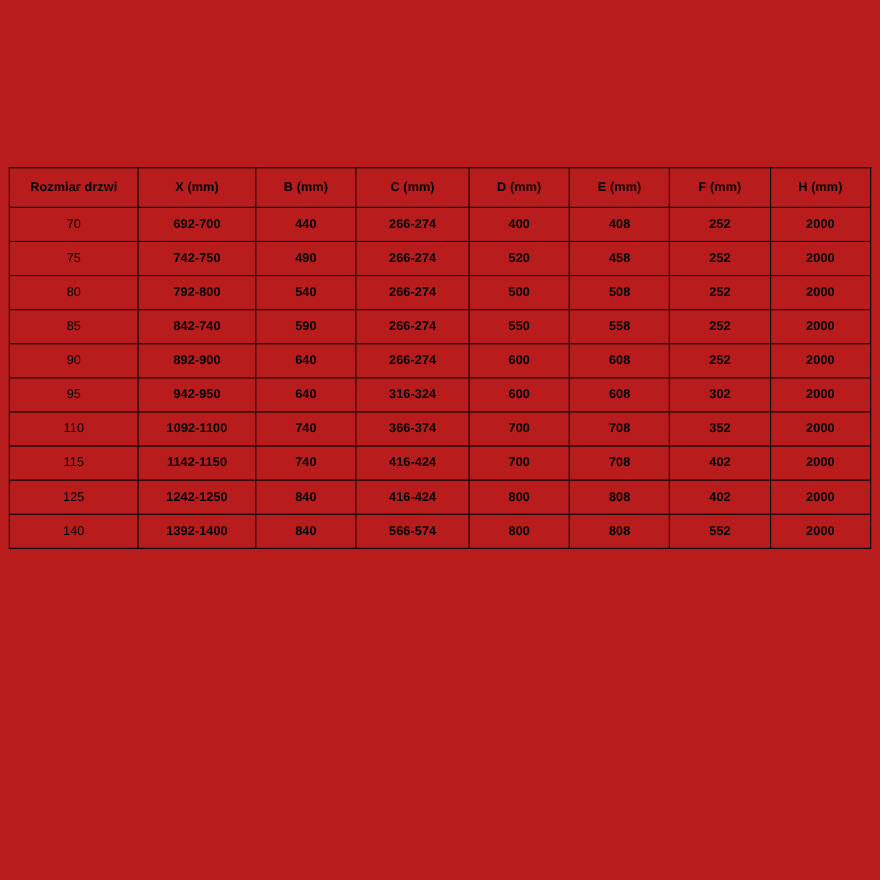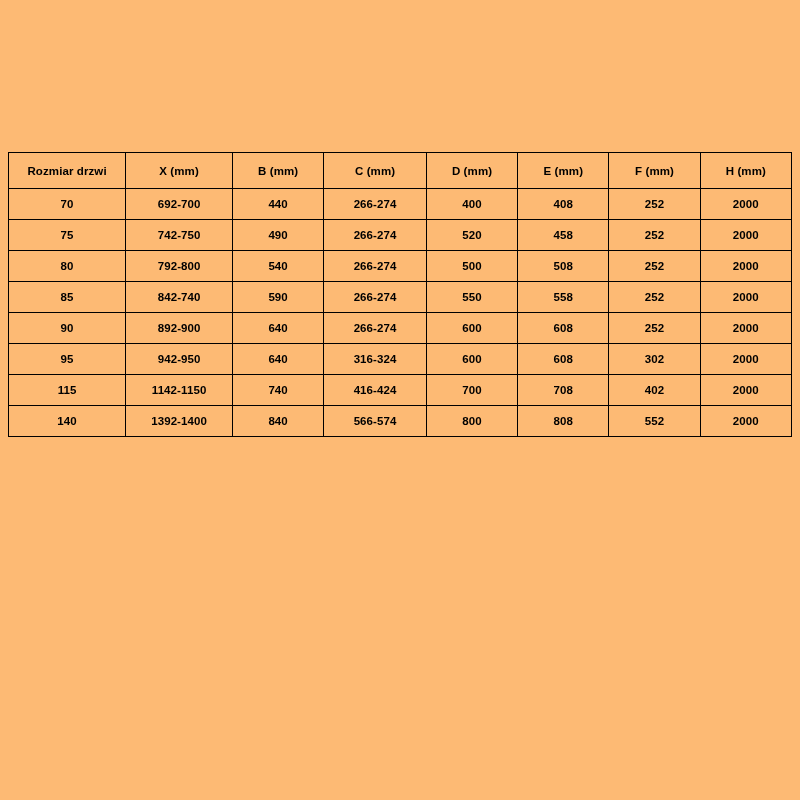--- a/index.html
+++ b/index.html
@@ -7,21 +7,21 @@
     padding: 0;
     width: 800px;
     height: 800px;
     background: #ffffff;
     font-family: "Liberation Sans", sans-serif;
   }
   #page {
     position: relative;
     width: 800px;
     height: 800px;
-    background: #fdba74;
+    background: #b91c1c;
   }
   #table-wrap {
     position: absolute;
     left: 8px;
     top: 152px;
     width: 784px;
   }
   table.spec-table {
     border-collapse: collapse;
     width: 784px;
@@ -37,21 +37,21 @@
     height: 30px;
     padding: 0 2px;
     font-weight: bold;
     letter-spacing: 0.1px;
   }
   table.spec-table thead th {
     height: 35px;
     font-size: 11.5px;
     font-weight: bold;
   }
-  table.spec-table td.col-size { font-weight: bold; text-align: center; }
+  table.spec-table td.col-size { font-weight: normal; text-align: center; }
   
   col.c0 { width: 113px; }
   col.c1 { width: 103px; }
   col.c2 { width: 88px; }
   col.c3 { width: 99px; }
   col.c4 { width: 88px; }
   col.c5 { width: 88px; }
   col.c6 { width: 88px; }
   col.c7 { width: 88px; }
 </style>
@@ -138,26 +138,46 @@
           <td class="col-size">95</td>
           <td>942-950</td>
           <td>640</td>
           <td>316-324</td>
           <td>600</td>
           <td>608</td>
           <td>302</td>
           <td>2000</td>
         </tr>
         <tr>
+          <td class="col-size">110</td>
+          <td>1092-1100</td>
+          <td>740</td>
+          <td>366-374</td>
+          <td>700</td>
+          <td>708</td>
+          <td>352</td>
+          <td>2000</td>
+        </tr>
+        <tr>
           <td class="col-size">115</td>
           <td>1142-1150</td>
           <td>740</td>
           <td>416-424</td>
           <td>700</td>
           <td>708</td>
+          <td>402</td>
+          <td>2000</td>
+        </tr>
+        <tr>
+          <td class="col-size">125</td>
+          <td>1242-1250</td>
+          <td>840</td>
+          <td>416-424</td>
+          <td>800</td>
+          <td>808</td>
           <td>402</td>
           <td>2000</td>
         </tr>
         <tr>
           <td class="col-size">140</td>
           <td>1392-1400</td>
           <td>840</td>
           <td>566-574</td>
           <td>800</td>
           <td>808</td>

